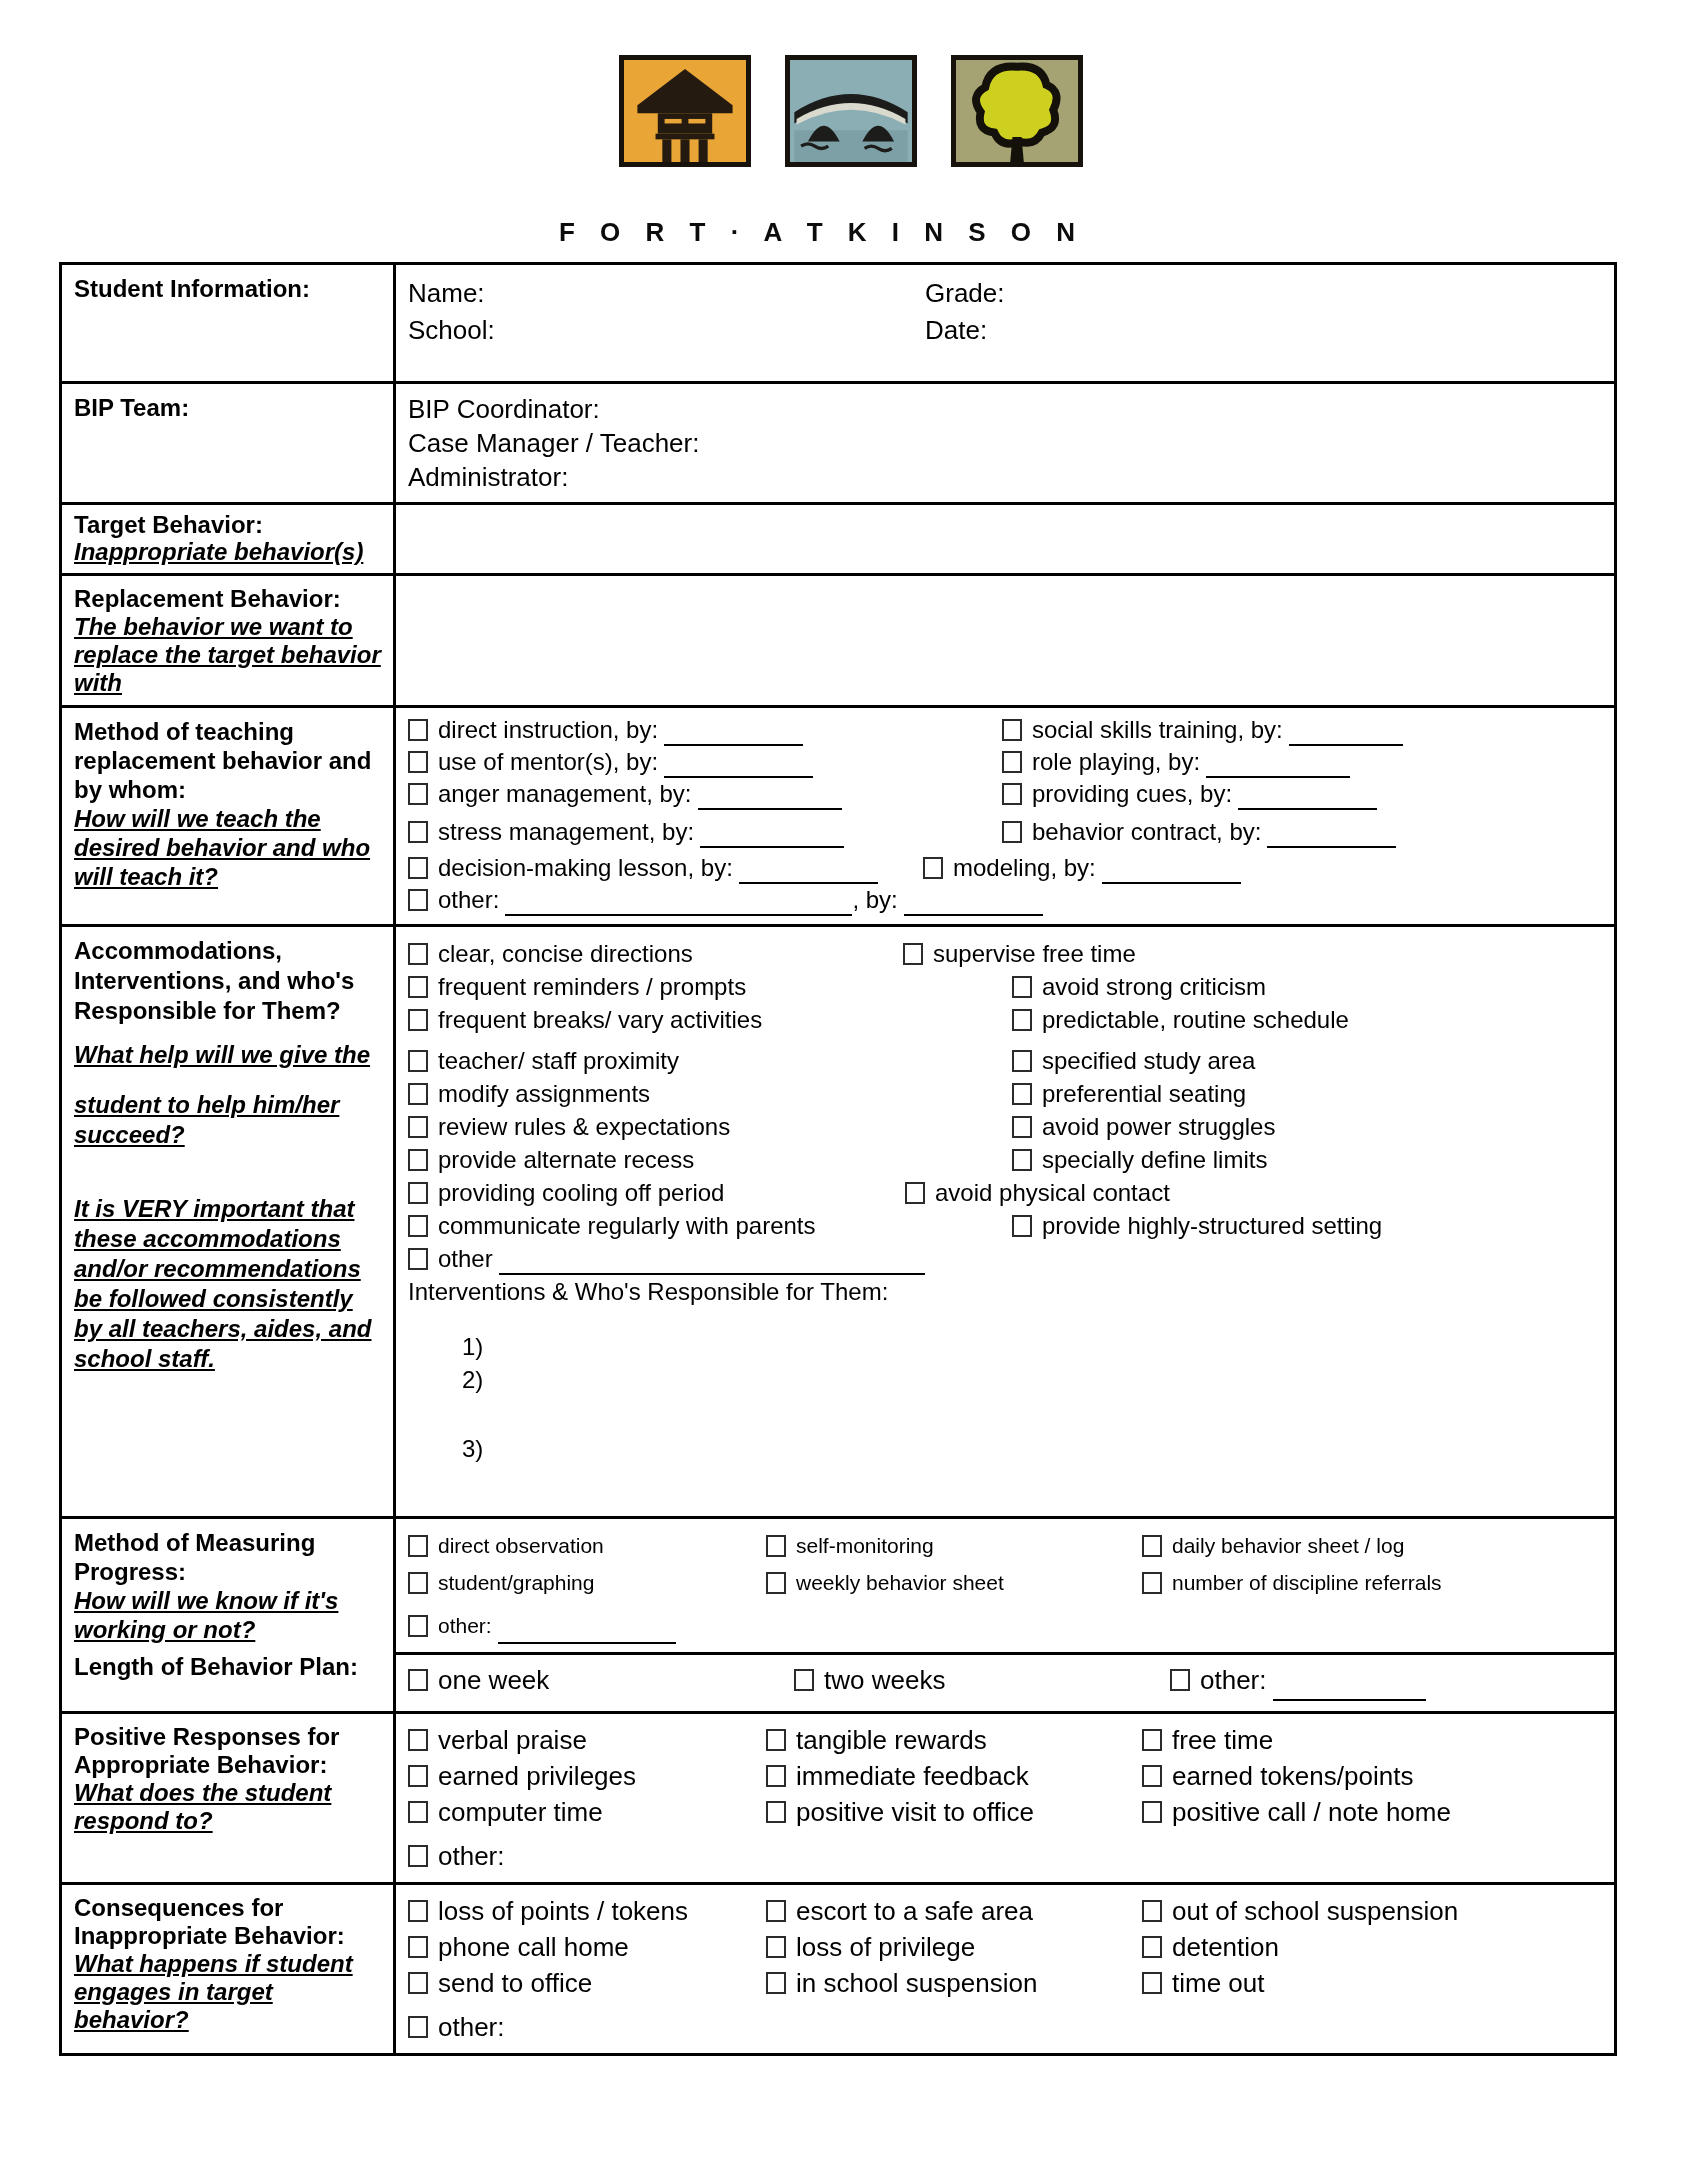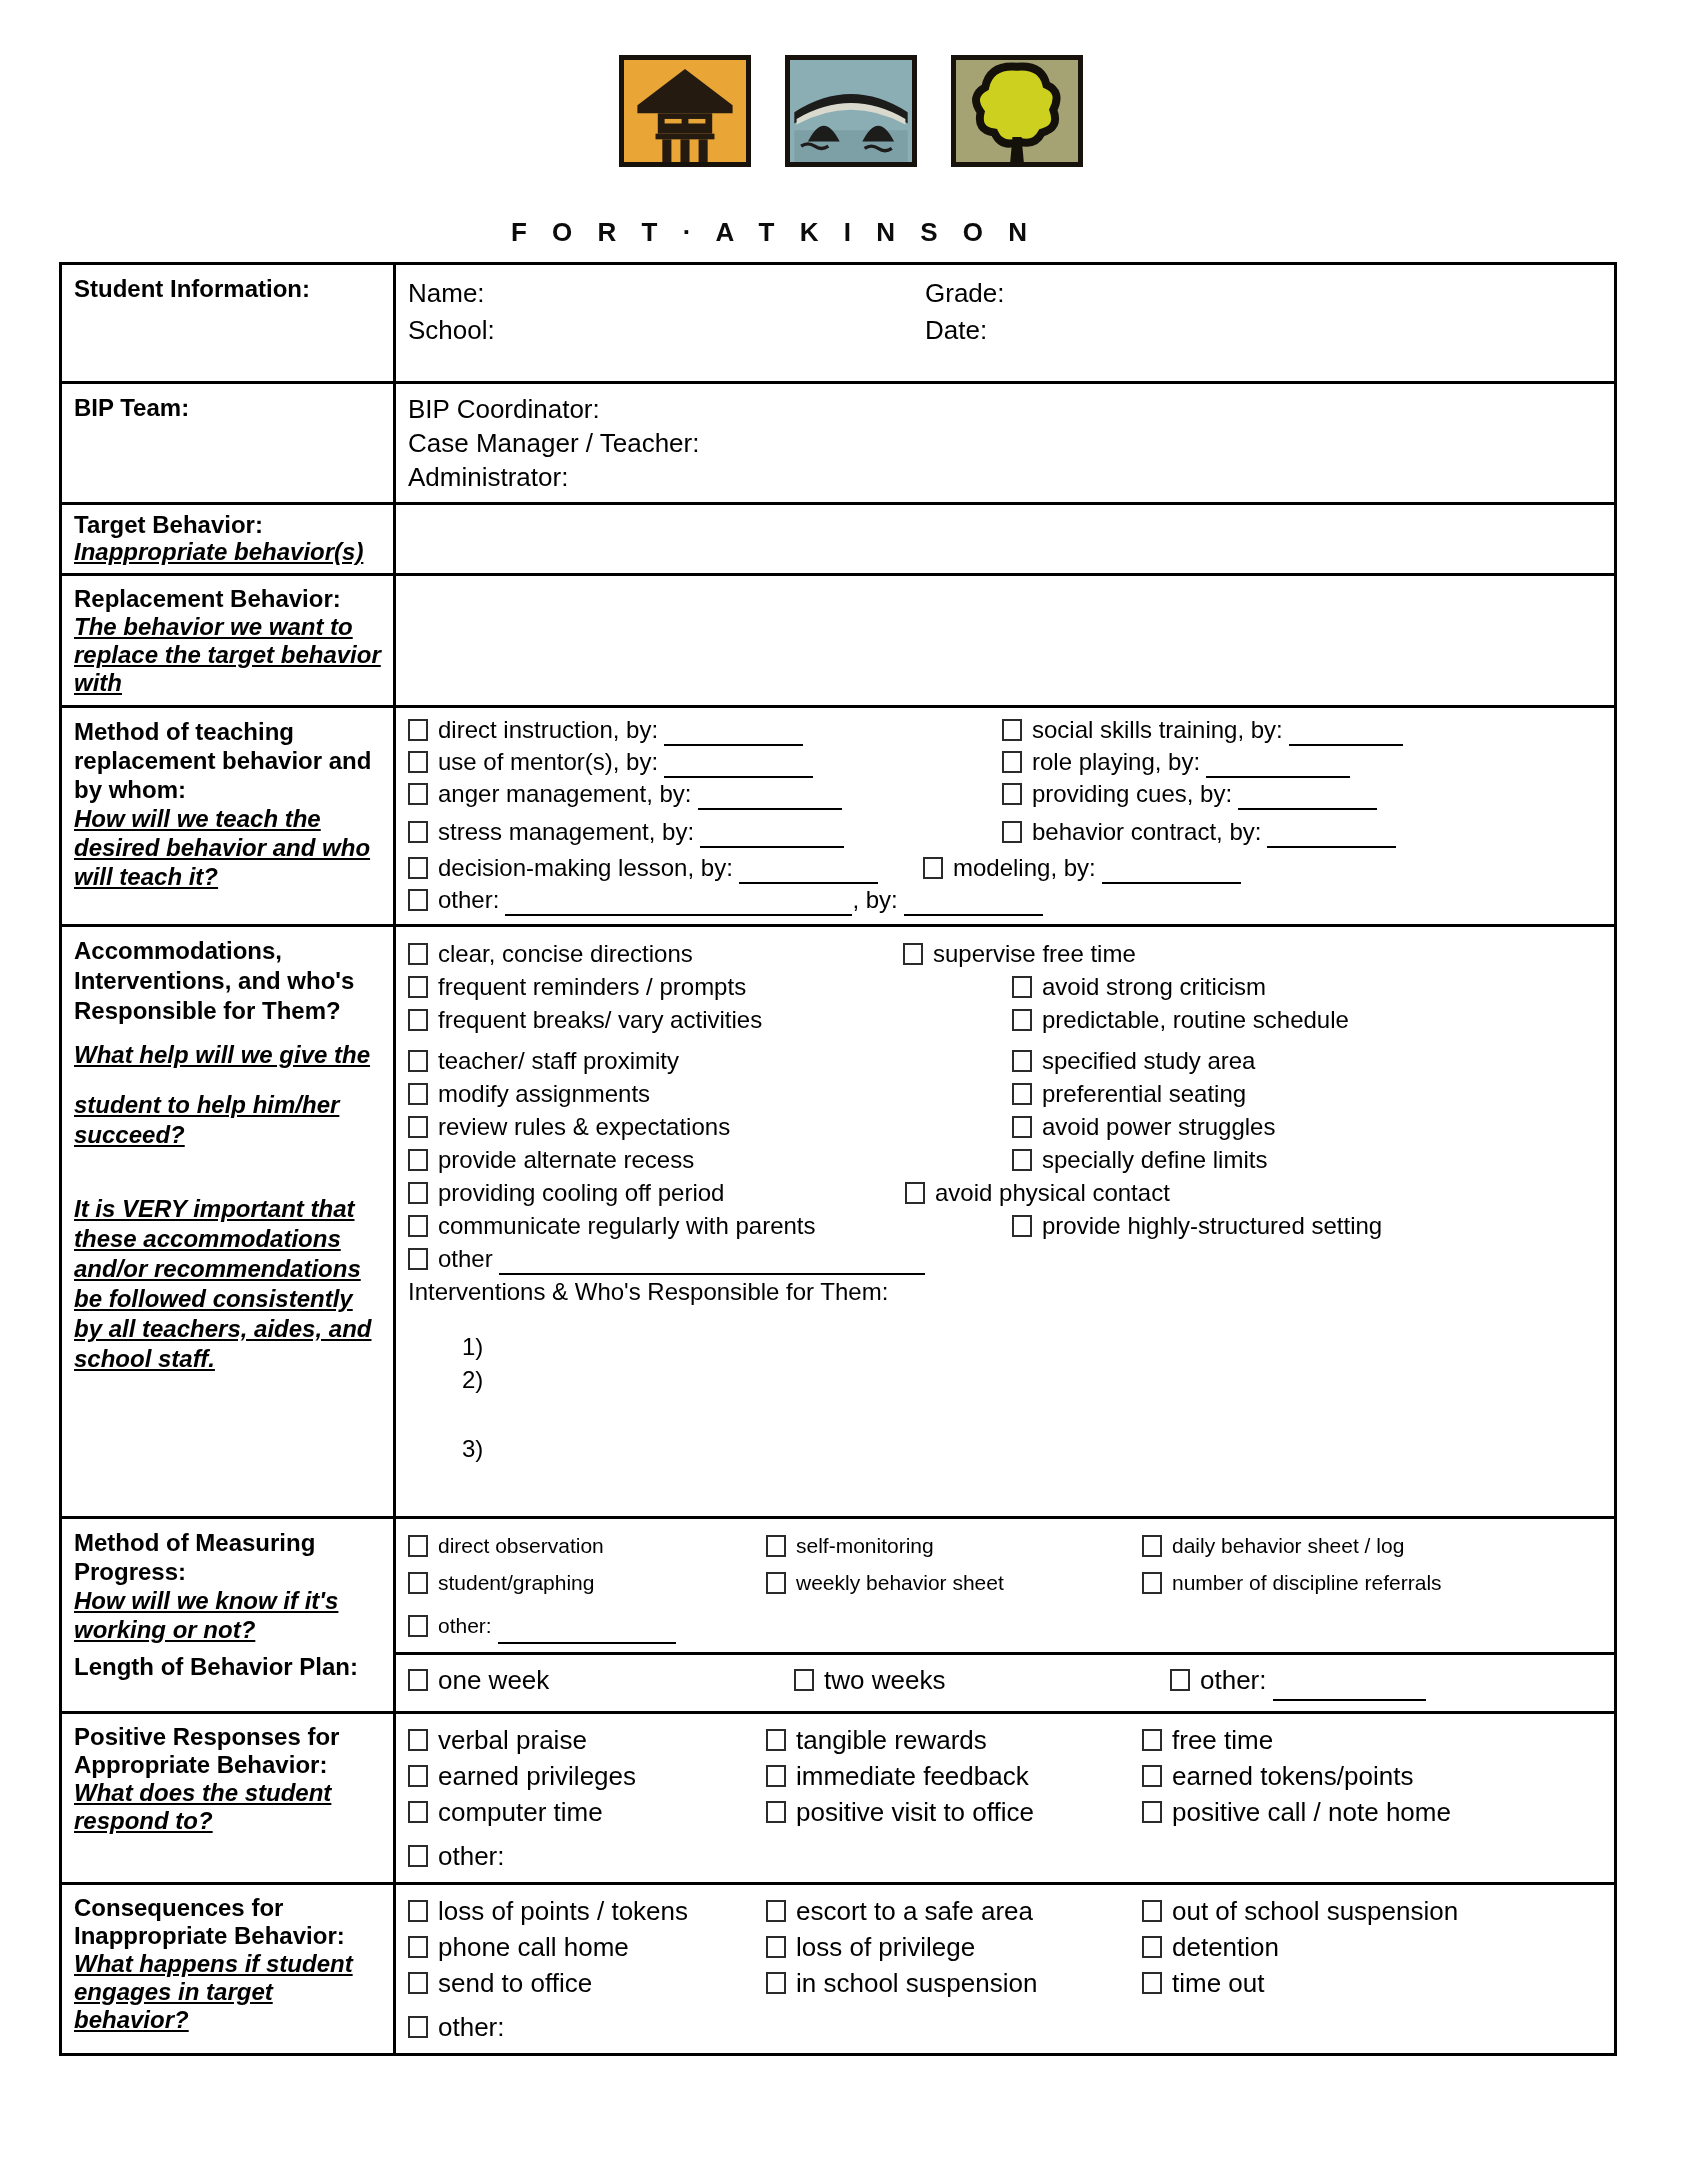--- a/index.html
+++ b/index.html
@@ -4,21 +4,21 @@
 <style>
   html,body{margin:0;padding:0;background:#ffffff;}
   .page{position:relative;width:1683px;height:2178px;background:#fff;overflow:hidden;
         font-family:"Liberation Sans",sans-serif;color:#000;}
   
   .logo{position:absolute;top:42px;left:610px;width:481px;text-align:center;}
   .sdline{font-size:27px;letter-spacing:10px;color:#151515;white-space:nowrap;font-weight:500;}
   .squares{display:flex;justify-content:center;gap:34px;margin-top:13px;}
   .sq{width:132px;height:112px;border:5px solid #17120c;box-sizing:border-box;position:relative;}
   .sq svg{display:block;width:100%;height:100%;}
-  .fort{position:absolute;top:217px;left:511px;width:665px;text-align:left;font-weight:700;
+  .fort{position:absolute;top:217px;left:489px;width:665px;text-align:center;font-weight:700;
         font-size:26px;letter-spacing:9px;white-space:nowrap;z-index:1;color:#0c0c0c;}
   .titleline{position:absolute;top:222px;left:388px;display:flex;align-items:baseline;z-index:2;white-space:nowrap;}
   .title{font-family:"DejaVu Serif","Liberation Serif",serif;font-weight:700;font-size:35px;
          border-bottom:4px solid #000;padding:0 14px 3px 2px;letter-spacing:-1px;}
   .suffix{font-size:23px;margin-left:8px;color:#111;}
   
   table.form{position:absolute;left:59px;top:262px;width:1554px;border-collapse:collapse;table-layout:fixed;}
   td{border:3px solid #000;vertical-align:top;padding:8px 12px;box-sizing:border-box;overflow:hidden;}
   td.lbl{font-size:24px;line-height:29px;padding-top:9px;}
   .b{font-weight:700;}

